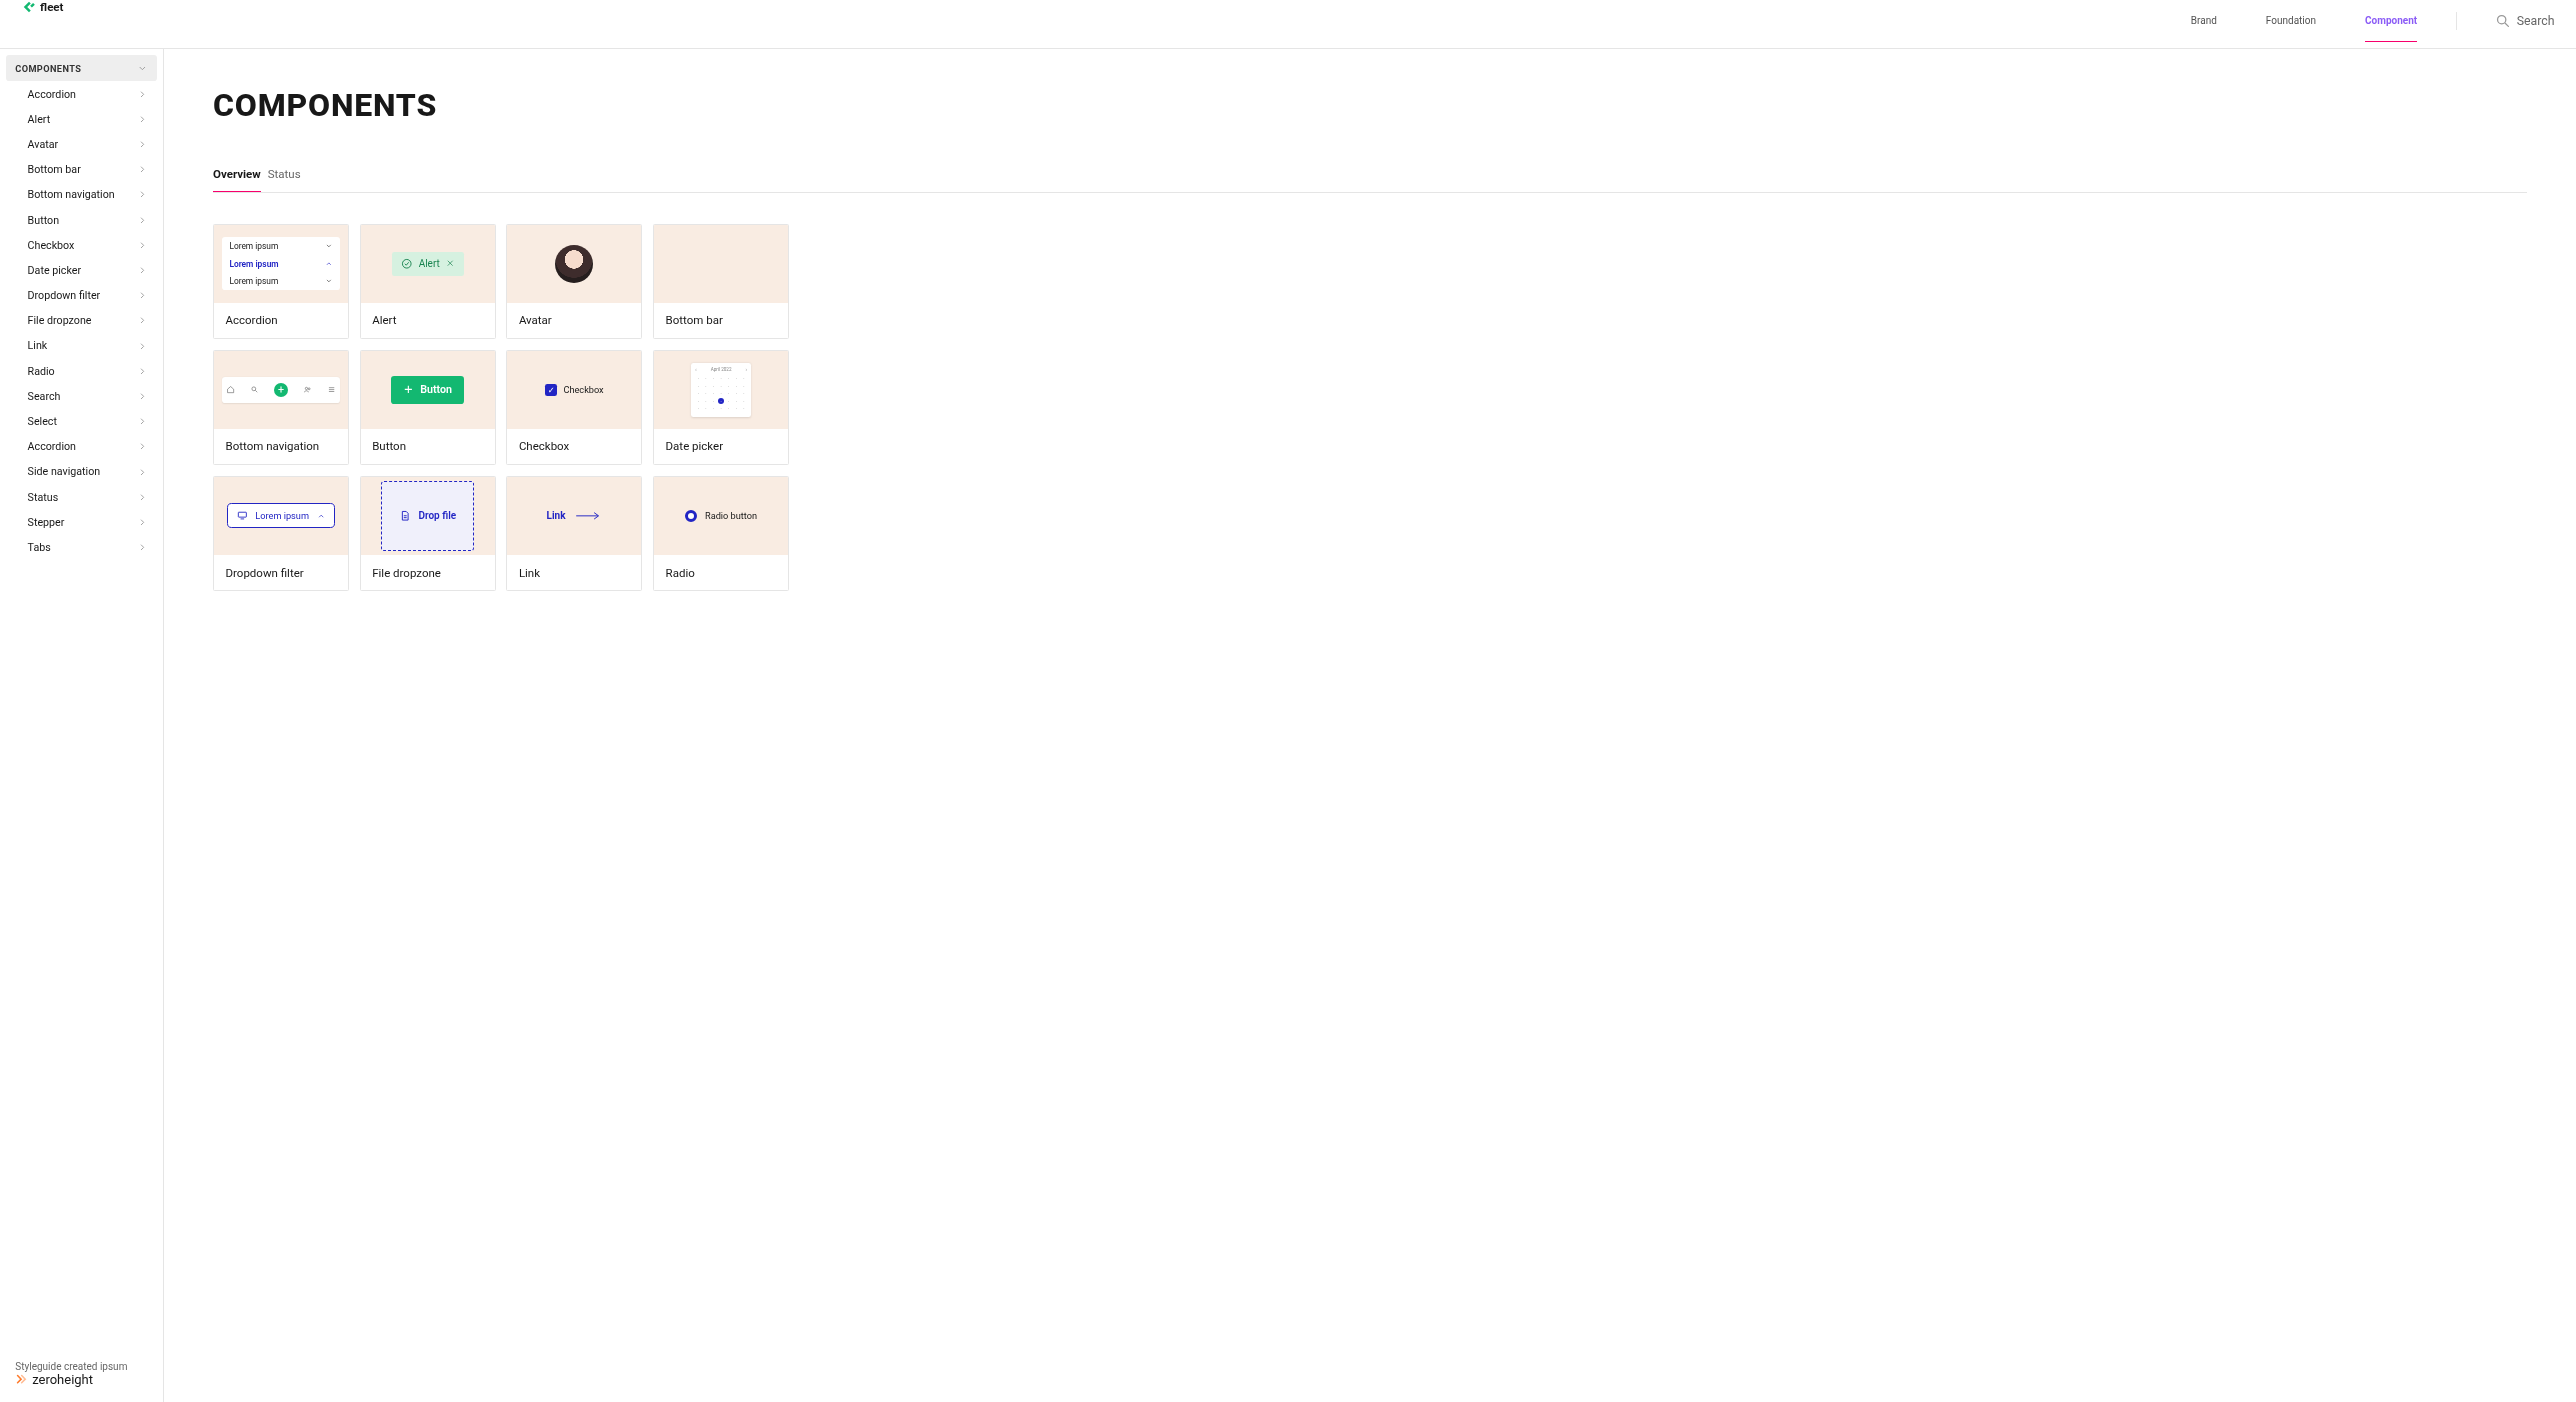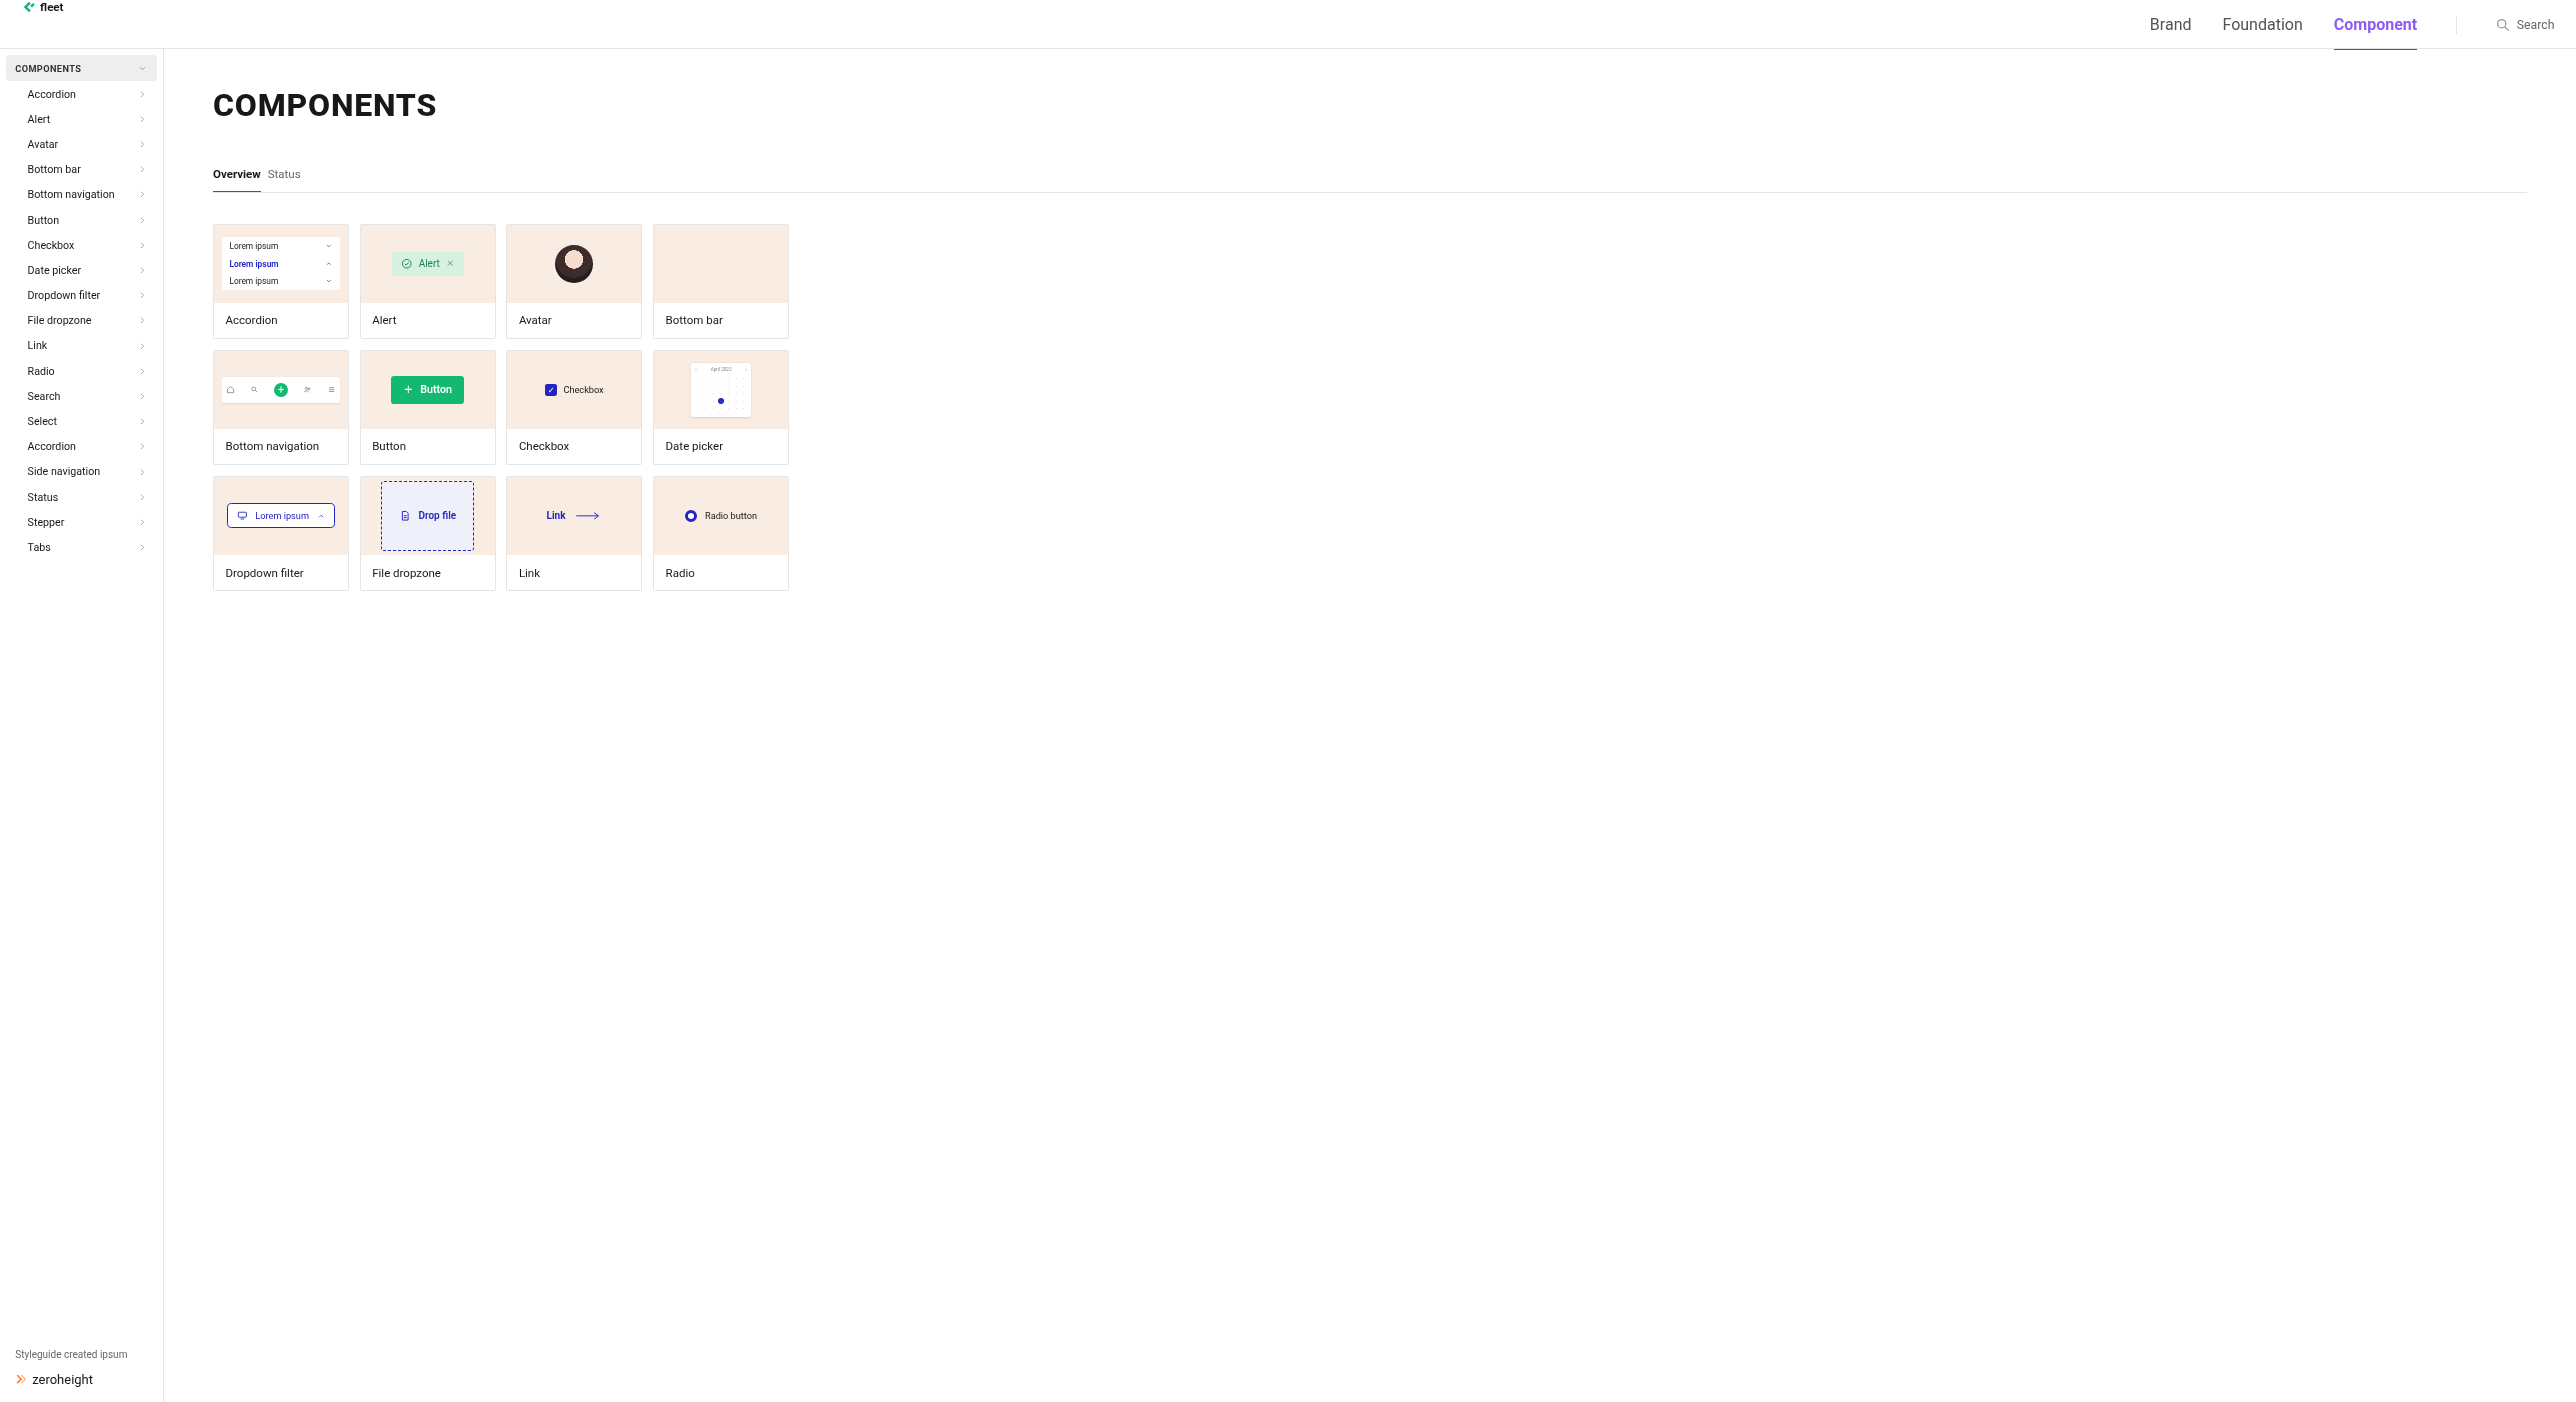--- a/index.html
+++ b/index.html
@@ -4,36 +4,36 @@
 <style>
 * { margin: 0; padding: 0; box-sizing: border-box; }
 body { font-family: -apple-system, BlinkMacSystemFont, "Segoe UI", Roboto, Helvetica, Arial, sans-serif; background: #fff; color: #181818; }
 
 
 .header { height: 49px; border-bottom: 0.8px solid #e5e5e5; display: flex; align-items: flex-start; padding: 0 21.5px; }
 .logo { display: flex; align-items: center; gap: 4.6px; font-weight: 700; font-size: 11.5px; color: #181818; }
 .logo svg { width: 14px; height: 14px; }
 .header-spacer { flex: 1; }
 .nav { display: flex; align-items: center; gap: 31px; }
-.nav-item { font-size: 16px; color: #525252; cursor: pointer; padding: 15.3px 0; position: relative; }
+.nav-item { font-size: 10px; color: #525252; cursor: pointer; padding: 15.3px 0; position: relative; margin-left: 18px; }
 .nav-item.active { color: #8b5cf6; font-weight: 700; }
 .nav-item.active::after { content: ""; position: absolute; left: 0; right: 0; bottom: -0.8px; height: 1.5px; background: #f7006c; }
 .nav-divider { width: 0.8px; height: 18.4px; background: #e5e5e5; margin: 0 7.7px; }
 .search { display: flex; align-items: center; gap: 6.1px; color: #666; font-size: 12.3px; cursor: pointer; }
 .search svg { width: 15.3px; height: 15.3px; }
 
 
 .main { display: flex; }
 .sidebar { width: 164px; border-right: 0.8px solid #e5e5e5; flex-shrink: 0; padding: 6.1px; display: flex; flex-direction: column; height: calc(100vh - 49px); }
 .sidebar-list { flex: 1; overflow: auto; }
 .sidebar-group-header { background: #eee; border-radius: 3.1px; padding: 7.7px 9.2px; display: flex; align-items: center; justify-content: space-between; cursor: pointer; font-size: 9.2px; font-weight: 700; letter-spacing: 0.4px; color: #333; }
 .sidebar-item { display: flex; align-items: center; justify-content: space-between; padding: 6.1px 9.2px 6.1px 21.5px; font-size: 10.7px; color: #181818; cursor: pointer; }
 .chevron { width: 10.7px; height: 10.7px; stroke: #999; stroke-width: 2; fill: none; }
 .sidebar-footer { padding: 9.2px; font-size: 10px; color: #666; }
-.zh-brand { display: flex; align-items: center; gap: 4.6px; margin-top: 12px; color: #181818; font-size: 13px; }
+.zh-brand { display: flex; align-items: center; gap: 4.6px; margin-top: 0; color: #181818; font-size: 13px; }
 .zh-brand svg { width: 12.3px; height: 12.3px; }
 
 
 .content { flex: 1; padding: 37px 49px; overflow: auto; height: calc(100vh - 49px); }
 .page-title { font-size: 32px; font-weight: 800; letter-spacing: 0.8px; margin-bottom: 43px; }
 .tabs { display: flex; gap: 7px; border-bottom: 0.8px solid #e5e5e5; margin-bottom: 31px; }
 .tab { font-size: 11.5px; color: #666; padding: 0 0 10.7px 0; cursor: pointer; position: relative; }
 .tab.active { color: #181818; font-weight: 700; }
 .tab.active::after { content: ""; position: absolute; left: 0; right: 0; bottom: -0.8px; height: 1.5px; background: #f7006c; }
 

